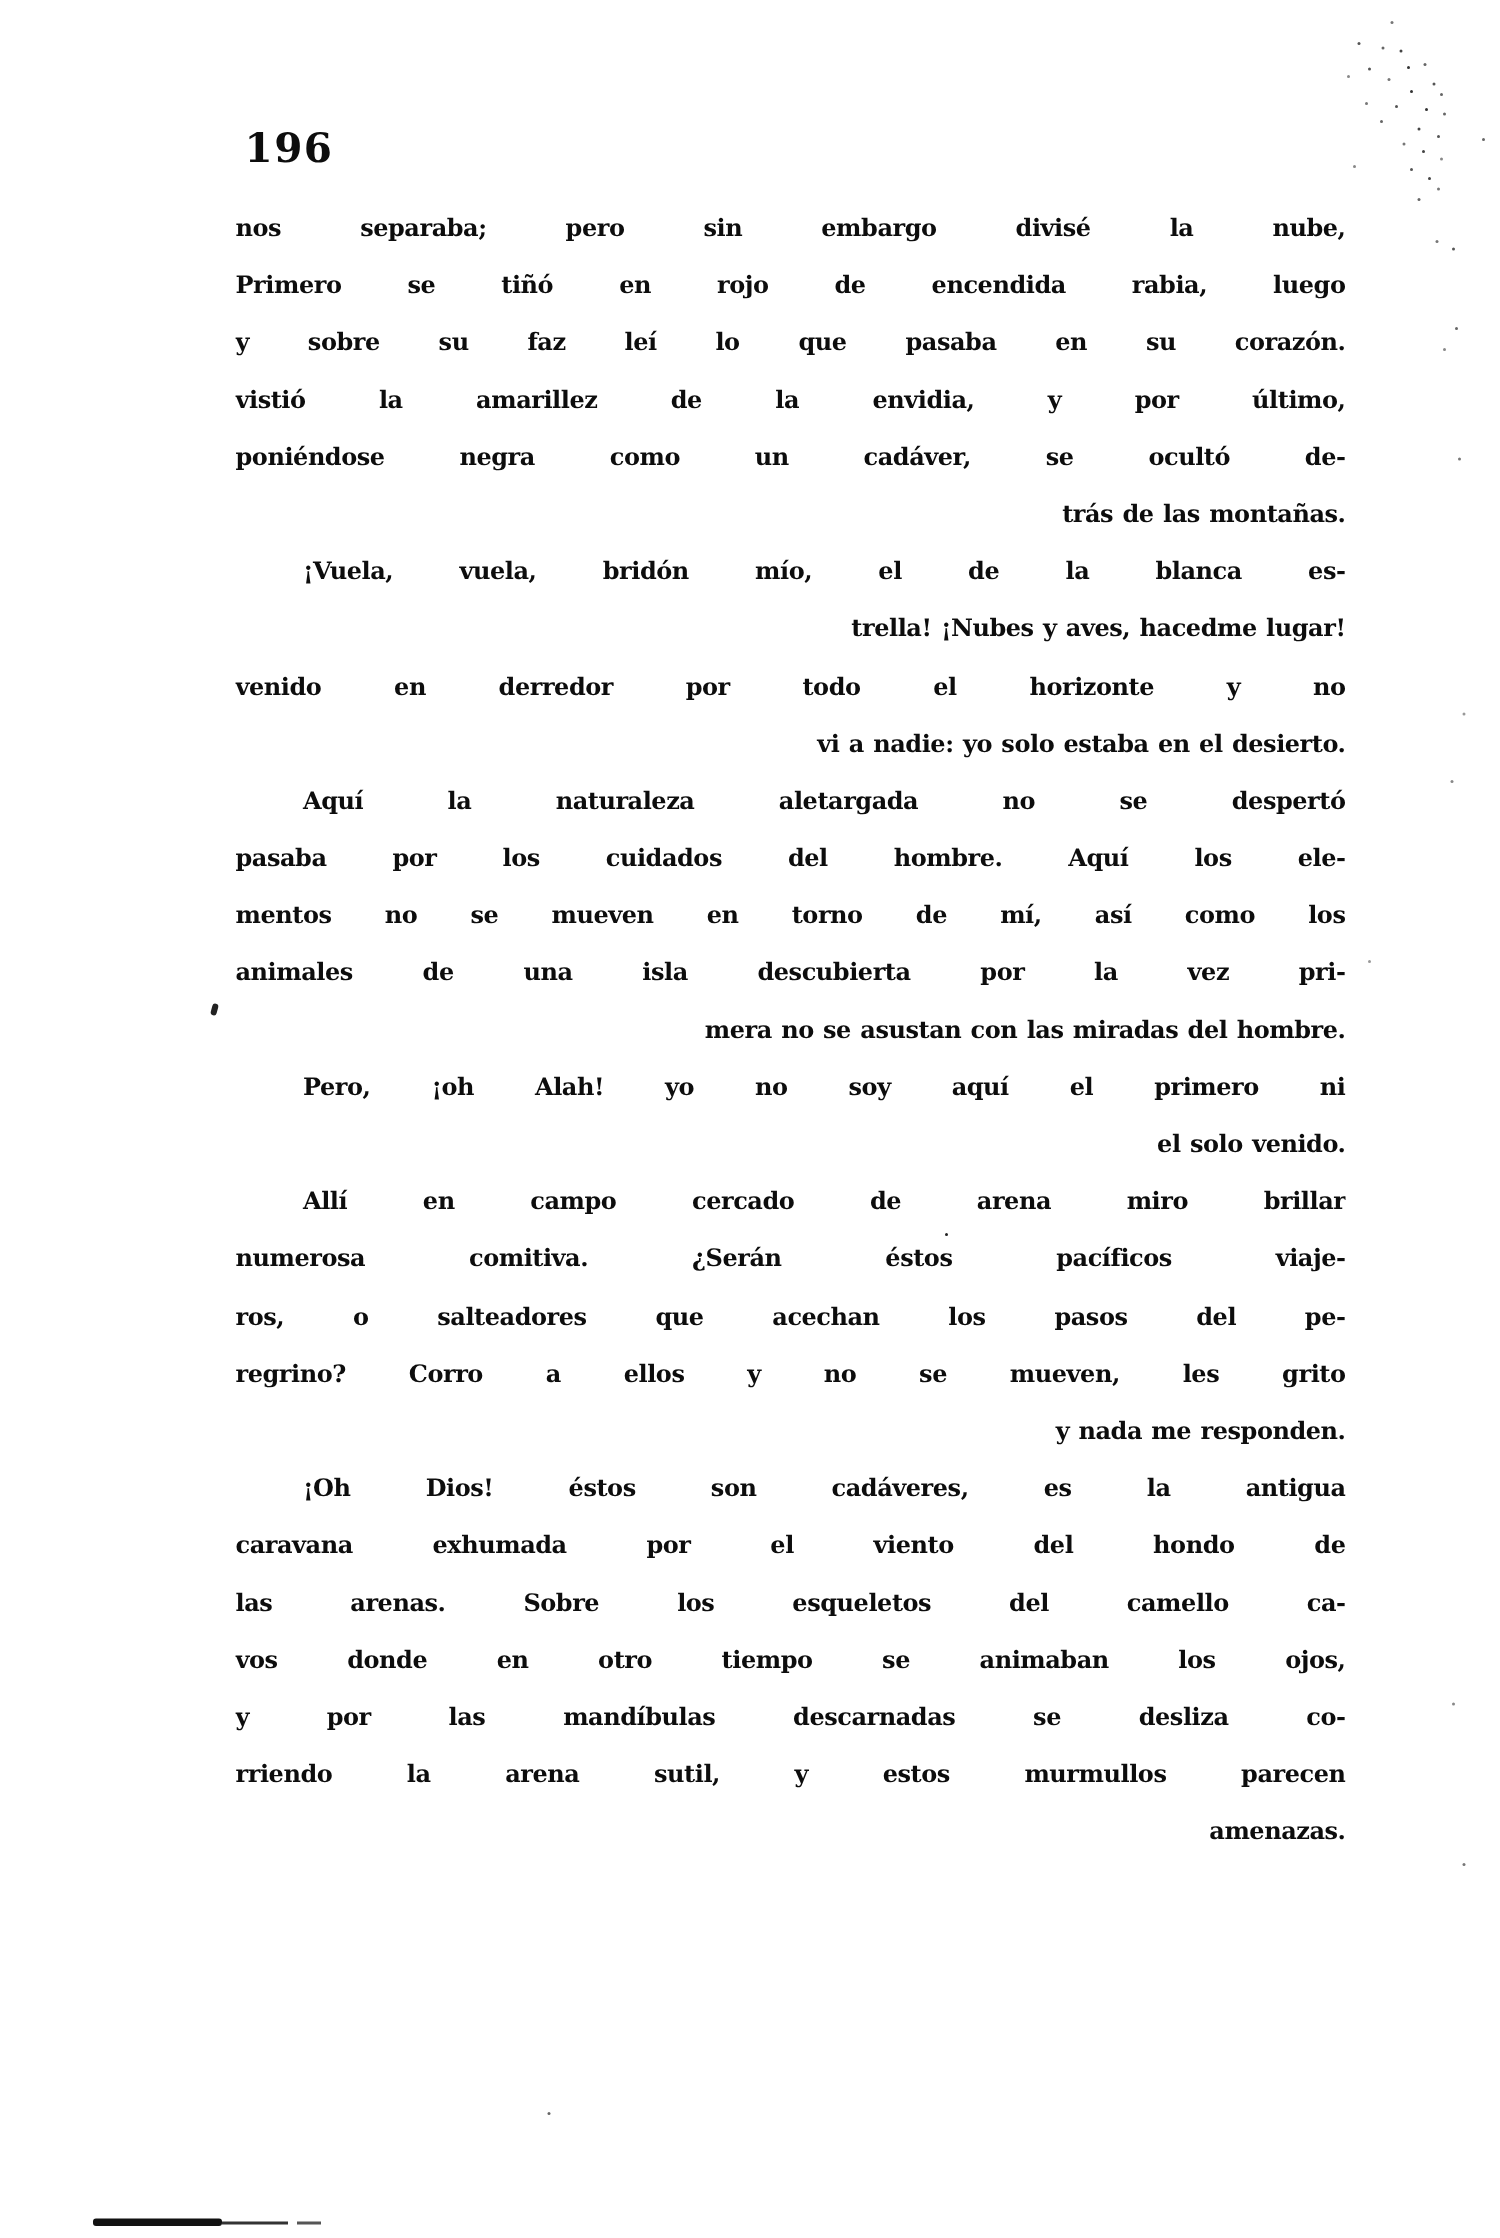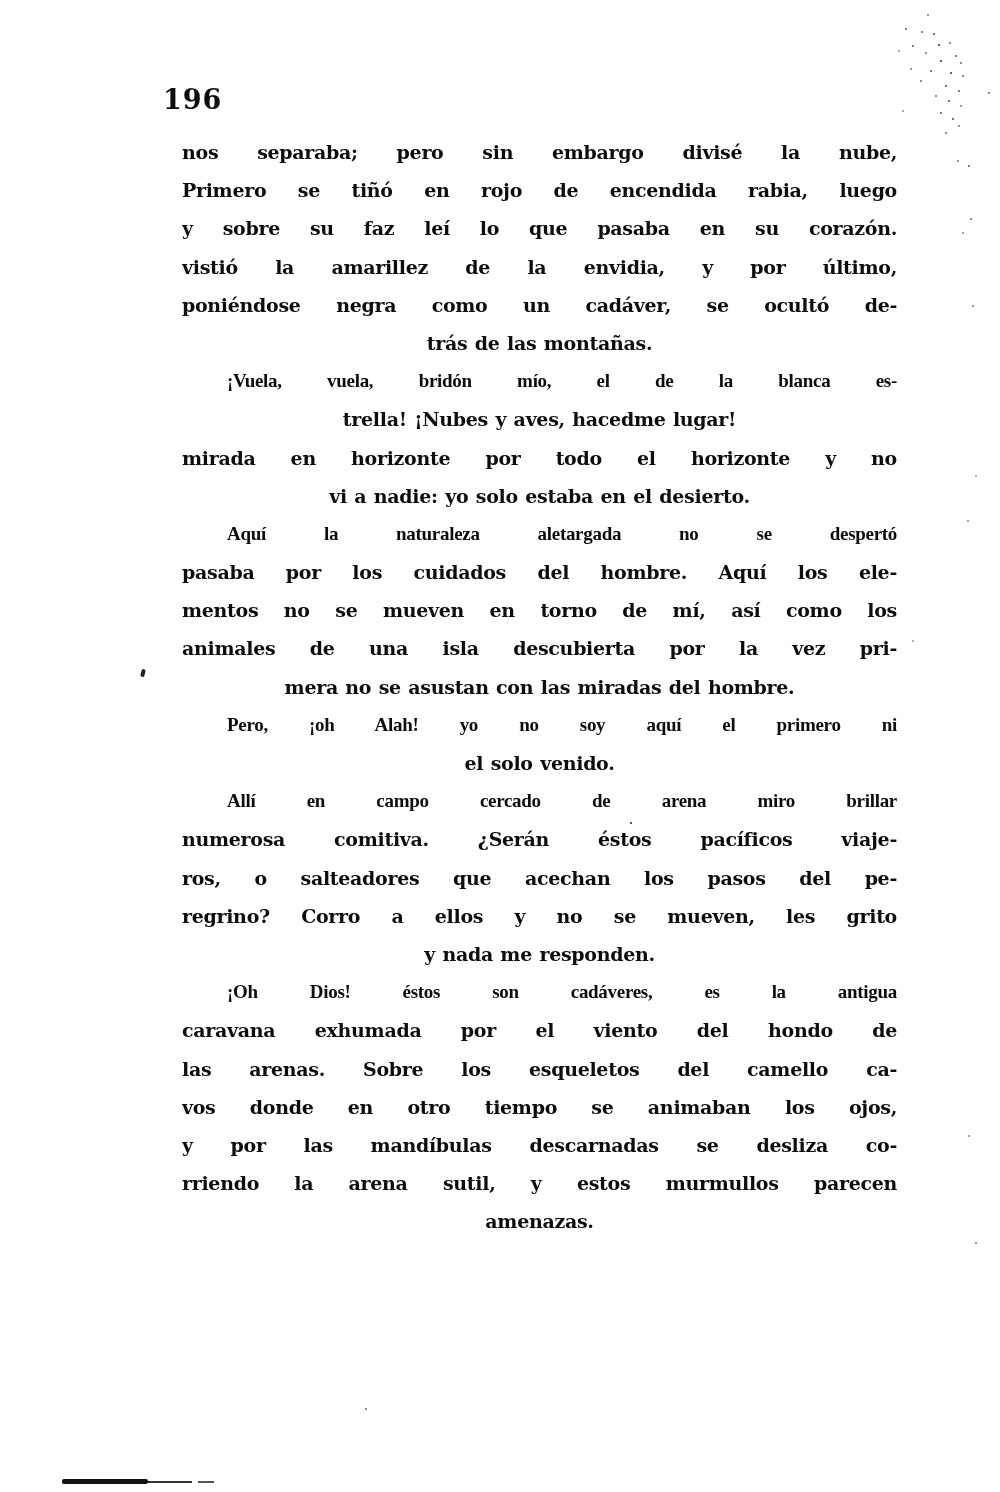--- a/index.html
+++ b/index.html
@@ -29,40 +29,38 @@
   }
   .text-block {
     position: absolute;
     left: 157px;
     top: 133px;
     width: 740px;
   }
   .line {
     height: 38.2px;
     line-height: 38.2px;
-    font-size: 19px;
+    font-size: 16px;
     font-weight: bold;
     letter-spacing: -0.3px;
     text-align: justify;
     overflow: hidden;
     white-space: normal;
-    margin-left: 25px;
   }
   .line::after {
     content: "";
     display: inline-block;
     width: 100%;
     height: 0;
   }
   .line.indent {
     text-indent: 45px;
-    font-family: Liberation Serif, serif;
   }
   .line.last {
-    text-align: center;
+    text-align: right;
     word-spacing: 0.06em;
   }
   .line.last::after {
     content: none;
   }
   
   .speckles {
     position: absolute;
     left: 0;
     top: 0;
@@ -126,21 +124,21 @@
 
   <div class="text-block">
       <div class="line">nos separaba; pero sin embargo divisé la nube,</div>
       <div class="line">Primero se tiñó en rojo de encendida rabia, luego</div>
       <div class="line">y sobre su faz leí lo que pasaba en su corazón.</div>
       <div class="line">vistió la amarillez de la envidia, y por último,</div>
       <div class="line">poniéndose negra como un cadáver, se ocultó de-</div>
       <div class="line last">trás de las montañas.</div>
       <div class="line indent">¡Vuela, vuela, bridón mío, el de la blanca es-</div>
       <div class="line last">trella! ¡Nubes y aves, hacedme lugar!</div>
-      <div class="line">mirada en horizonte por todo el horizonte y no</div>
+      <div class="line">venido en derredor por todo el horizonte y no</div>
       <div class="line last">vi a nadie: yo solo estaba en el desierto.</div>
       <div class="line indent">Aquí la naturaleza aletargada no se despertó</div>
       <div class="line">pasaba por los cuidados del hombre. Aquí los ele-</div>
       <div class="line">mentos no se mueven en torno de mí, así como los</div>
       <div class="line">animales de una isla descubierta por la vez pri-</div>
       <div class="line last">mera no se asustan con las miradas del hombre.</div>
       <div class="line indent">Pero, ¡oh Alah! yo no soy aquí el primero ni</div>
       <div class="line last">el solo venido.</div>
       <div class="line indent">Allí en campo cercado de arena miro brillar</div>
       <div class="line">numerosa comitiva. ¿Serán éstos pacíficos viaje-</div>

